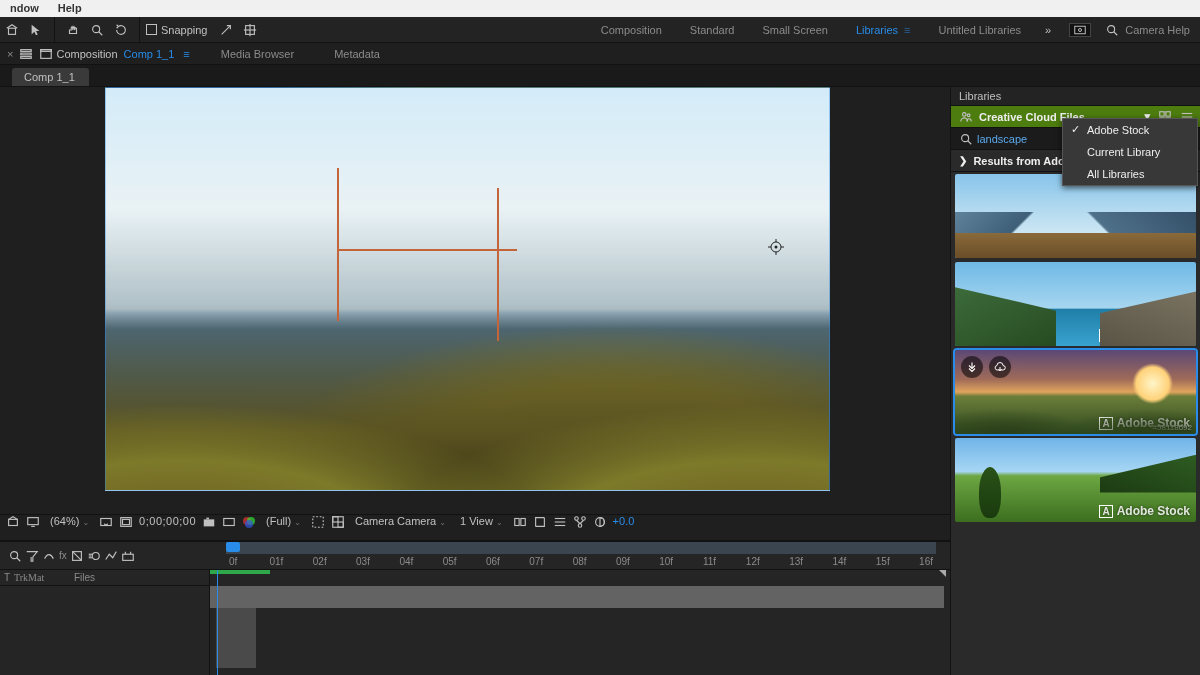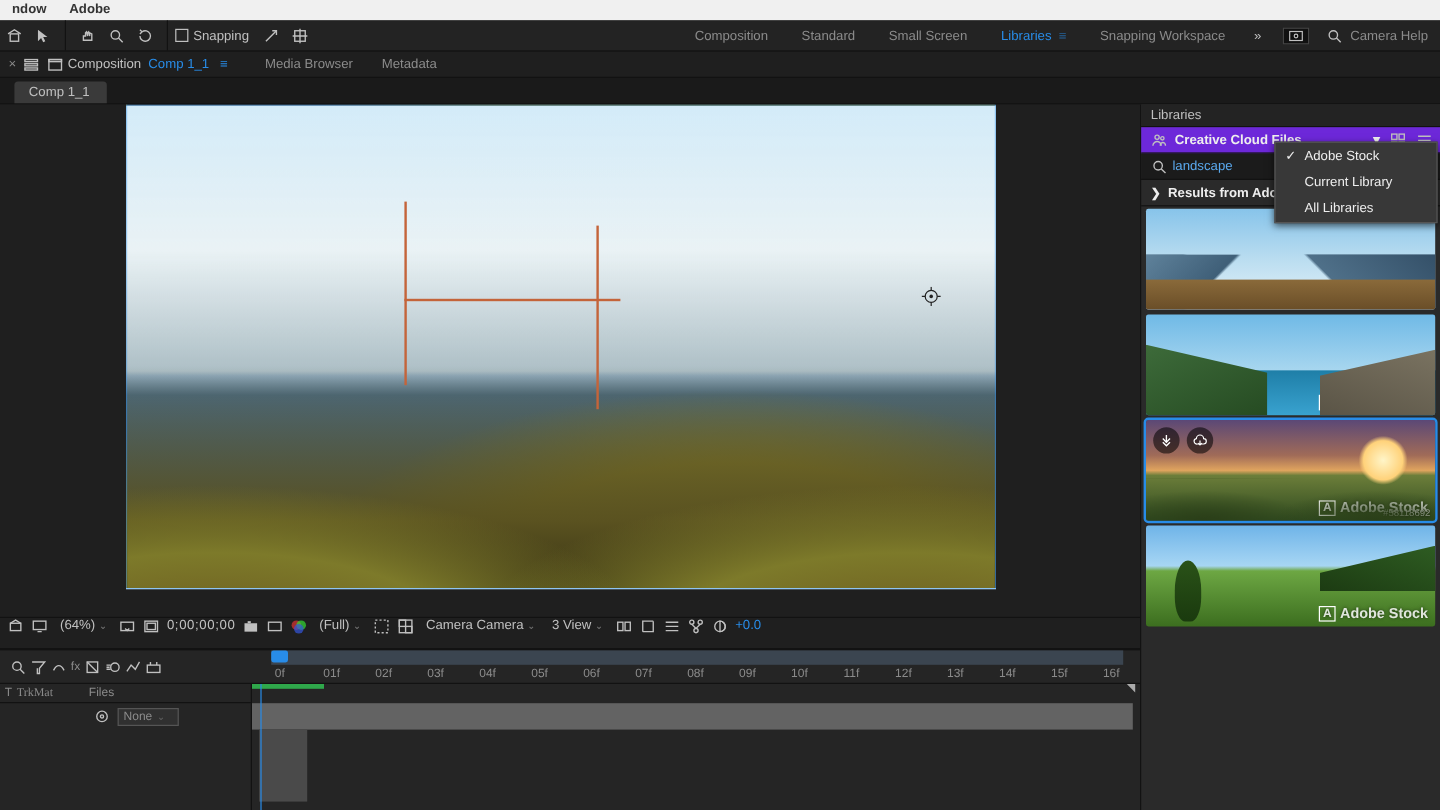--- a/index.html
+++ b/index.html
@@ -90,21 +90,21 @@
   .tracks{flex:1;position:relative;background:var(--bg-tl);}
   .track{position:absolute;left:0;top:16px;height:22px;right:6px;background:#636363;}
   .track.inner{top:38px;left:6px;width:40px;background:#4a4a4a;height:60px;}
   .wa-bar{position:absolute;left:0;top:0;height:4px;width:60px;background:#2fa84b;}
   .ph-line{position:absolute;top:0;bottom:0;width:1px;background:var(--accent);left:0;}
   .end-flag{position:absolute;right:4px;top:0;width:10px;height:14px;}
   .end-flag::before{content:"";position:absolute;top:0;right:0;border-top:7px solid #aaa;border-left:7px solid transparent;}
 
   
   .lib-title{height:19px;background:var(--bg-panel);display:flex;align-items:center;padding:0 8px;border-bottom:1px solid var(--divider);font-size:11px;}
-  .lib-acct{height:22px;background:#6d28d9;display:flex;align-items:center;padding:0 8px;font-weight:bold;color:#eee;border-bottom:1px solid var(--divider);position:relative;}
+  .lib-acct{height:22px;background:#4d7c0f;display:flex;align-items:center;padding:0 8px;font-weight:bold;color:#eee;border-bottom:1px solid var(--divider);position:relative;}
   .lib-acct .right{position:absolute;right:6px;display:flex;align-items:center;gap:8px;}
   .lib-search{height:22px;background:#1b1b1b;display:flex;align-items:center;padding:0 8px;color:var(--accent-dim);border-bottom:1px solid var(--divider);position:relative;}
   .lib-search .caret-box{position:absolute;right:4px;width:14px;height:14px;display:flex;align-items:center;justify-content:center;}
   .lib-results-head{height:22px;display:flex;align-items:center;padding:0 8px;font-weight:bold;color:#eee;border-bottom:1px solid var(--divider);}
   .lib-results-head .chv{margin-right:6px;font-size:10px;}
   .thumbs{flex:1;overflow:hidden;padding:2px 4px;display:flex;flex-direction:column;gap:4px;position:relative;}
   .thumb{width:100%;height:84px;position:relative;border-radius:2px;overflow:hidden;}
   .thumb .wm{position:absolute;right:6px;bottom:4px;color:rgba(255,255,255,.85);font-weight:bold;font-size:12px;text-shadow:0 0 3px rgba(0,0,0,.6);display:flex;align-items:center;gap:4px;}
   .thumb .tid{position:absolute;right:4px;bottom:2px;font-size:8px;color:#ddd;text-shadow:0 1px 2px #000;}
   .thumb.sel{outline:2px solid var(--accent);}
@@ -160,21 +160,21 @@
   .scene-green{background:linear-gradient(180deg,#6fb4e8 0%,#a7d6f4 40%,#6da743 45%,#3c6e1f 100%);position:relative;}
   .scene-green::before{content:"";position:absolute;left:10%;bottom:5%;width:22px;height:60%;background:linear-gradient(180deg,#2a5218 0%,#1a3a0e 100%);border-radius:50% 50% 40% 40%;}
   .scene-green::after{content:"";position:absolute;right:0;top:20%;width:40%;height:45%;background:linear-gradient(200deg,#2e5c22 0%,#1c3b12 100%);clip-path:polygon(0 60%,100% 0,100% 100%,0 100%);}
 
 </style>
 </head>
 <body>
 
 <div class="os-menu">
   <span>ndow</span>
-  <span>Adobe</span>
+  <span>Help</span>
 </div>
 
 <div class="toolbar">
   <div class="tb-group">
     <div class="tb-btn">
       <svg class="i" viewBox="0 0 16 16">
           <polyline points="2,6 8,2 14,6"></polyline>
           <rect x="4" y="6" width="8" height="7"></rect>
         </svg>
     </div>
@@ -220,21 +220,21 @@
   </div>
 
   <div class="ws-tabs">
     <div class="ws-tab">Composition</div>
     <div class="ws-tab">Standard</div>
     <div class="ws-tab">Small Screen</div>
     <div class="ws-tab active">
       <span>Libraries</span>
       <span class="mnu">≡</span>
     </div>
-    <div class="ws-tab">Snapping Workspace</div>
+    <div class="ws-tab">Untitled Libraries</div>
     <div class="ws-more">»</div>
     <div class="sync-box">
       <svg class="i" style="width:12px;height:10px" viewBox="0 0 16 12">
           <rect x="1" y="1" width="14" height="10"></rect>
           <circle cx="8" cy="6" r="2"></circle>
         </svg>
     </div>
     <div class="search-help">
       <svg class="i mag" viewBox="0 0 16 16">
           <circle cx="7" cy="7" r="4"></circle>
@@ -257,21 +257,21 @@
   <span class="icn">
     <svg class="i" viewBox="0 0 16 16">
         <rect x="2" y="3" width="12" height="10"></rect>
         <rect x="2" y="3" width="12" height="2"></rect>
       </svg>
   </span>
   <span class="lbl">Composition</span>
   <span class="cname">Comp 1_1</span>
   <span class="icn" style="color:var(--accent)">≡</span>
   <span class="tabish">Media Browser</span>
-  <span class="tabish" style="margin-left:24px">Metadata</span>
+  <span class="tabish" style="margin-left:40px">Metadata</span>
 </div>
 
 <div class="tabrow">
   <div class="atab">Comp 1_1</div>
 </div>
 
 <div class="main">
   <div class="center">
     <div class="viewer">
       <div class="canvas scene-gg">
@@ -343,21 +343,21 @@
           </svg>
         </span>
       <span>
           <svg class="i" viewBox="0 0 16 16">
             <rect x="2" y="2" width="6" height="6" fill="#999"></rect>
             <rect x="8" y="8" width="6" height="6" fill="#999"></rect>
             <rect x="2" y="2" width="12" height="12"></rect>
           </svg>
         </span>
       <span class="dd"><span>Camera Camera</span> <span class="chev">⌄</span></span>
-      <span class="dd"><span>3 View</span> <span class="chev">⌄</span></span>
+      <span class="dd"><span>1 View</span> <span class="chev">⌄</span></span>
       <span>
           <svg class="i" viewBox="0 0 16 16">
             <rect x="2" y="4" width="5" height="8"></rect>
             <rect x="9" y="4" width="5" height="8"></rect>
           </svg>
         </span>
       <span>
           <svg class="i" viewBox="0 0 16 16">
             <polyline points="3,13 3,3 13,3"></polyline>
             <polyline points="13,3 13,13 3,13"></polyline>
@@ -461,33 +461,20 @@
             <div class="tick" style="left:98.6%">16f</div>
           </div>
         </div>
       </div>
       <div class="tl-body">
         <div class="tl-cols">
           <div class="hdr">
             <span class="c1">T</span>
             <span class="c2">TrkMat</span>
             <span>Files</span>
-          </div>
-          <div class="row">
-            <span style="width:74px"></span>
-            <span style="margin-right:6px">
-              <svg class="i" viewBox="0 0 16 16">
-                  <circle cx="8" cy="8" r="5"></circle>
-                  <circle cx="8" cy="8" r="1.5"></circle>
-                </svg>
-            </span>
-            <span class="sel">
-              <span>None</span>
-                <span class="chev">⌄</span>
-            </span>
           </div>
         </div>
         <div class="tracks">
           <div class="wa-bar"></div>
           <div class="track"></div>
           <div class="track inner"></div>
           <div class="ph-line" style="left:1%"></div>
           <div class="end-flag"></div>
         </div>
       </div>

